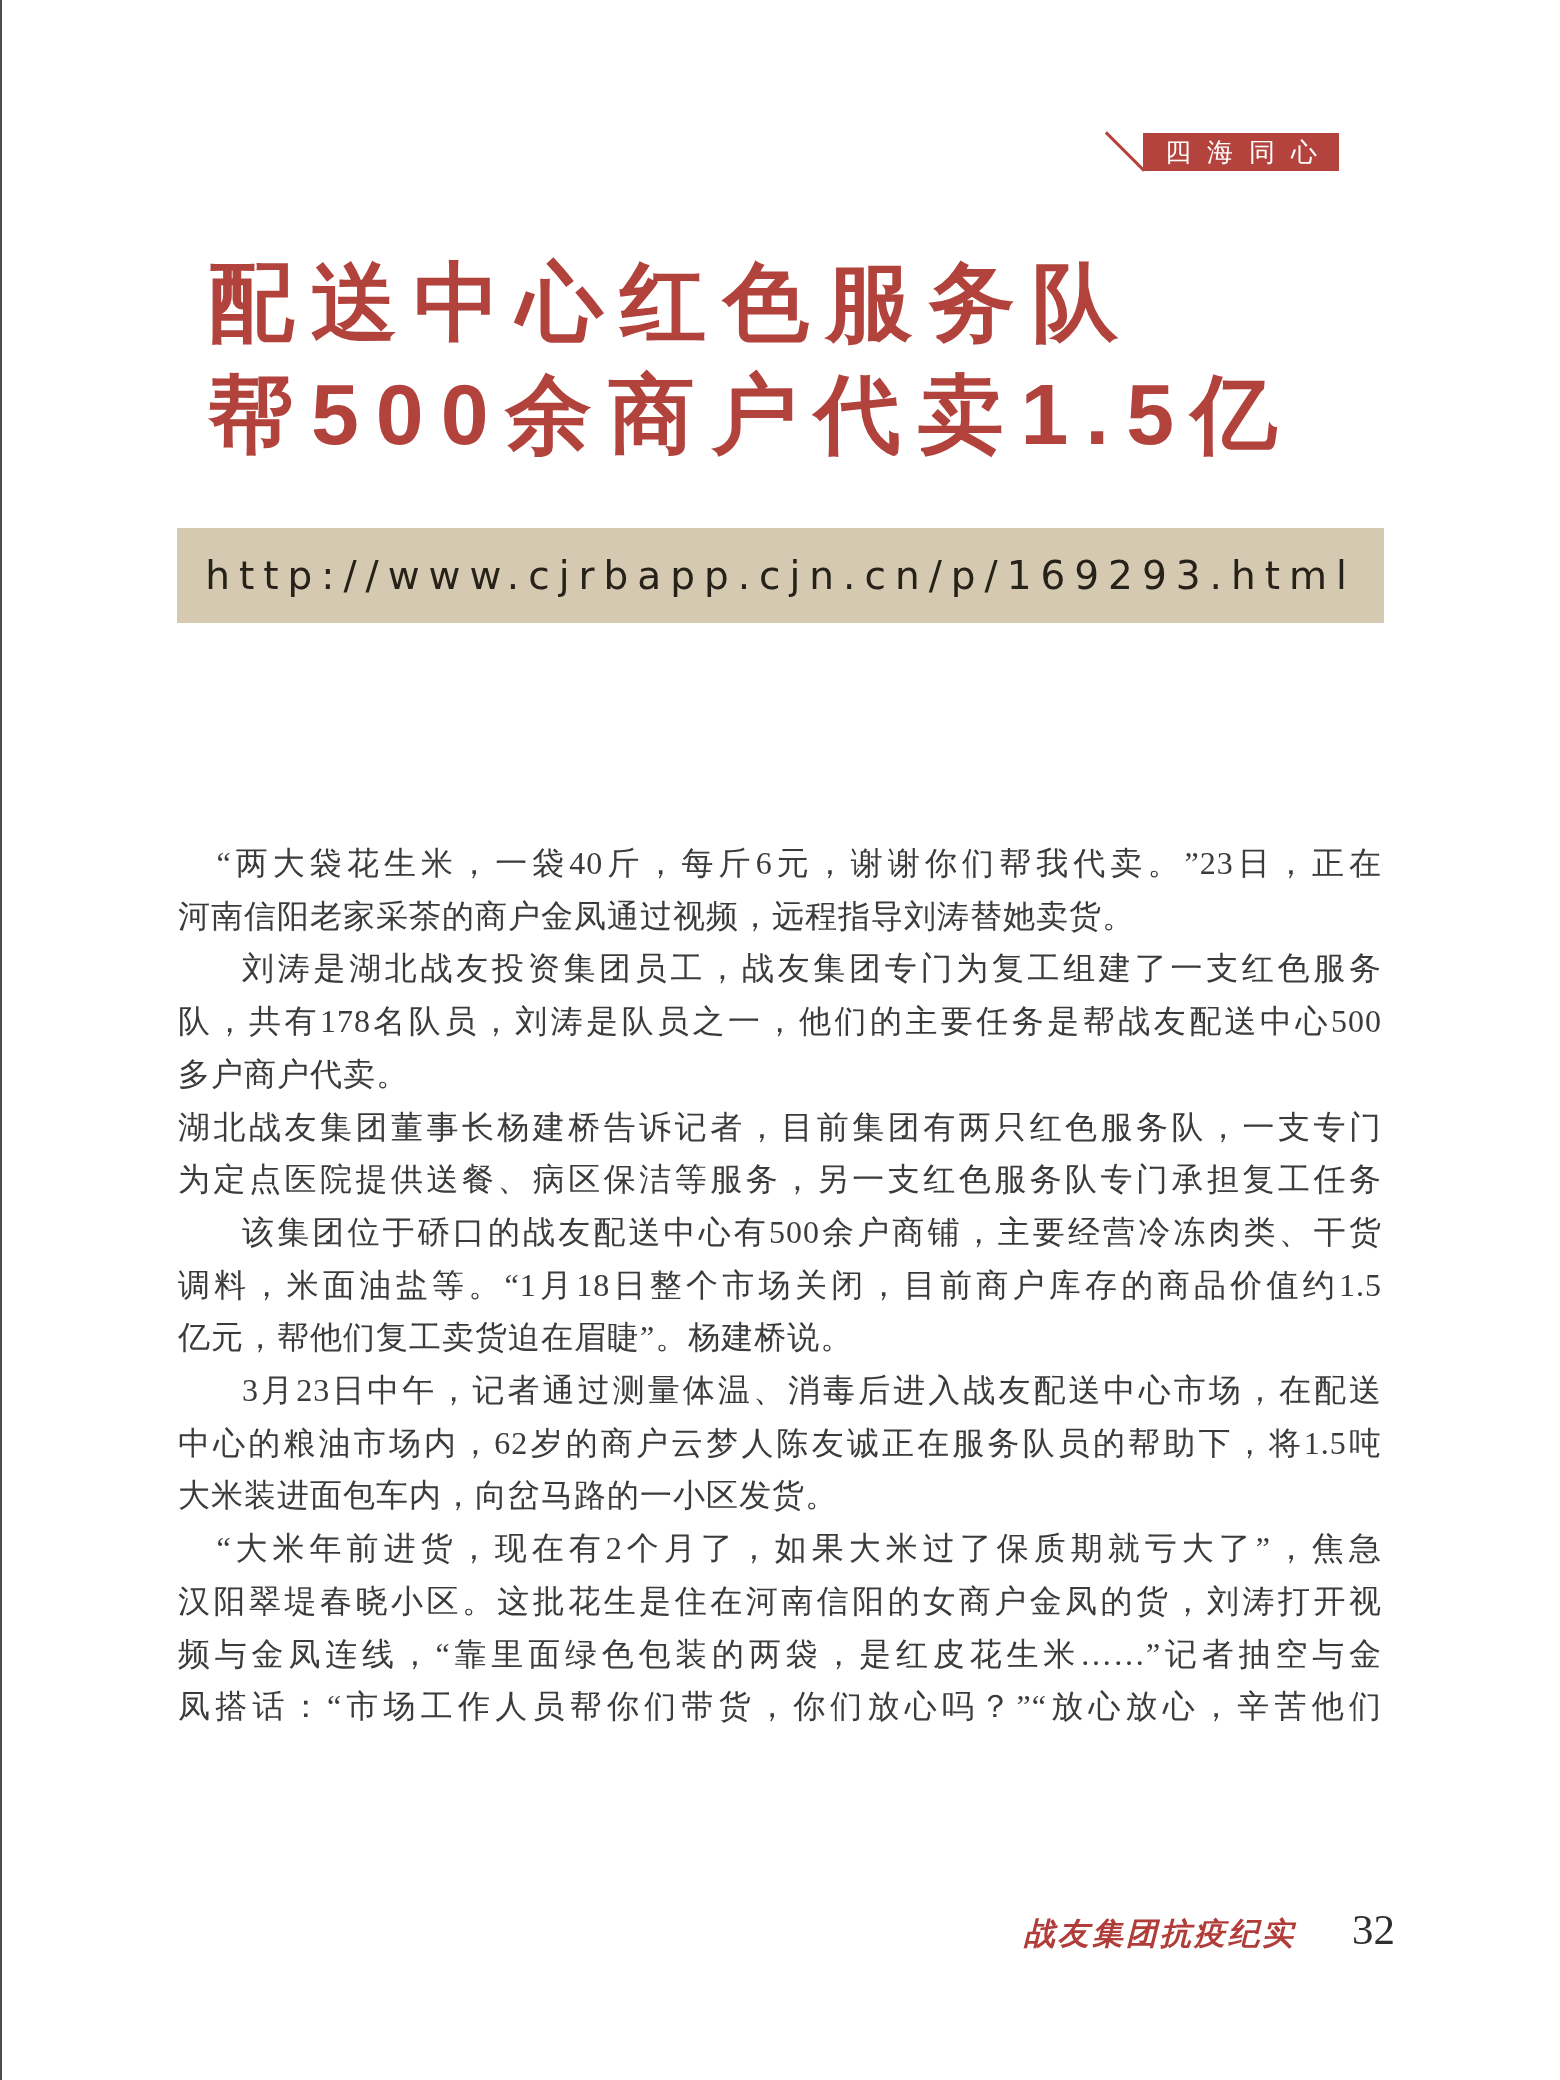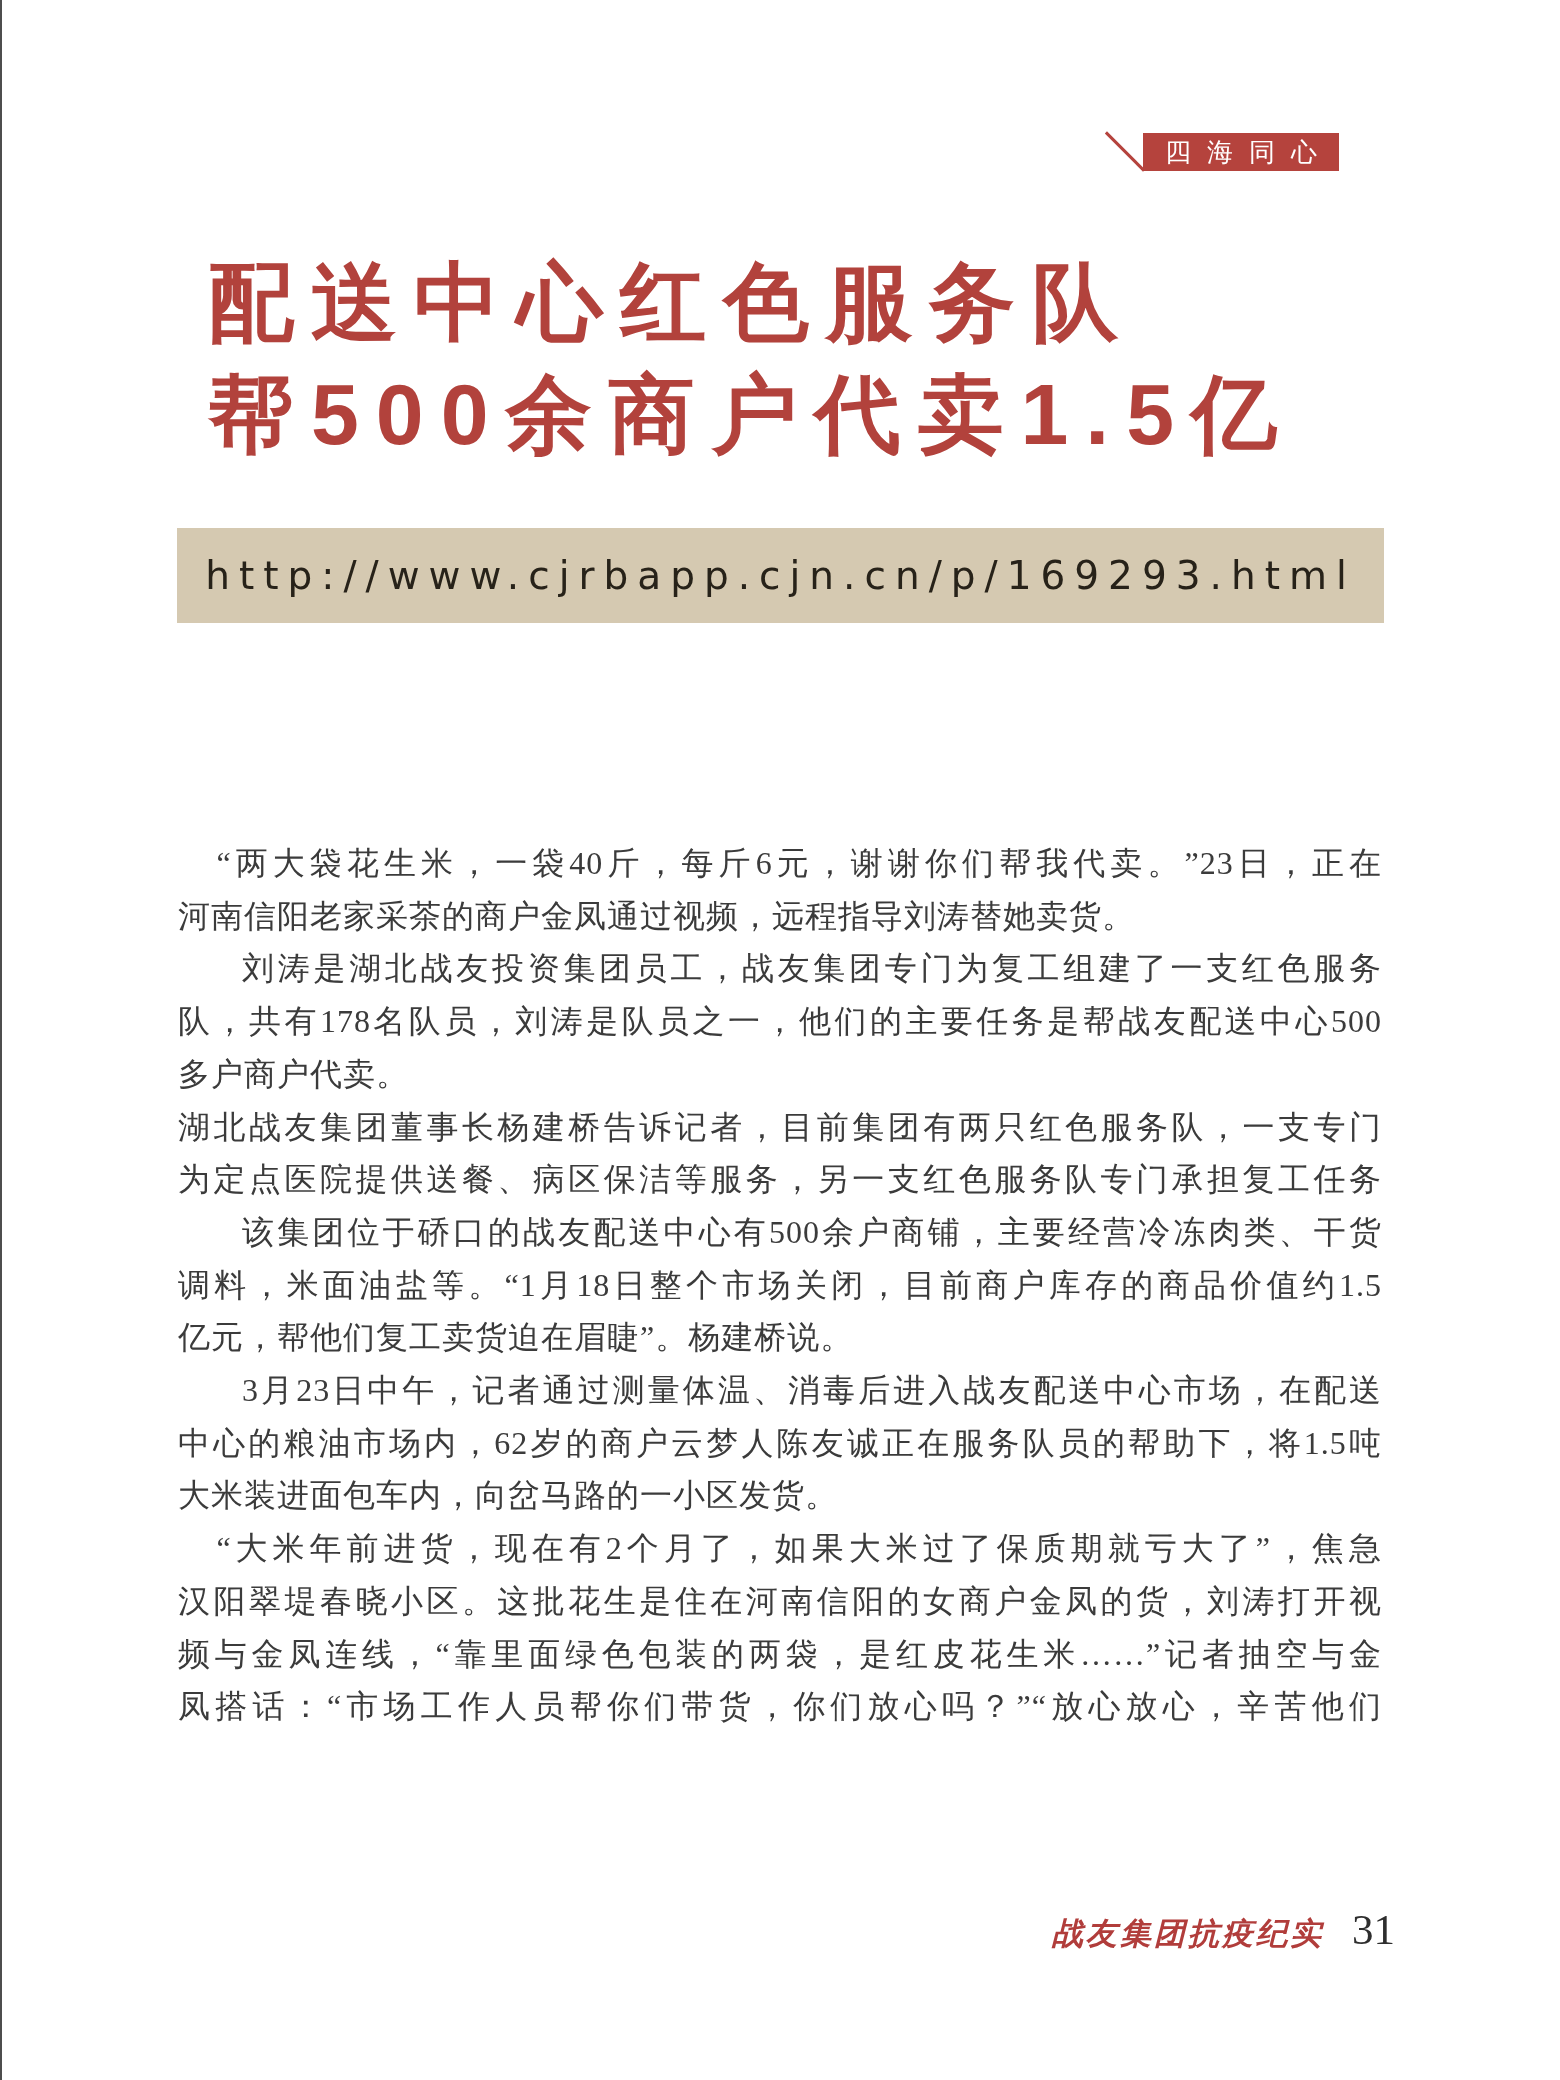--- a/index.html
+++ b/index.html
@@ -95,21 +95,21 @@
   .article .line.justify { text-align: justify; text-align-last: justify; }
   .article .line.left { text-align: left; text-align-last: left; }
   .article .line.indent { text-indent: 2em; }
   .article .line.indent-quote { text-indent: 1.2em; }
   
   .footer {
     position: absolute;
     right: 165px; top: 1905px;
     display: flex;
     align-items: baseline;
-    gap: 28px;
+    gap: 56px;
     margin-left: 35px;
   }
   .footer-caption {
     font-family: "Liberation Serif", "DejaVu Serif", serif;
     font-style: italic;
     font-weight: bold;
     font-size: 31px;
     letter-spacing: 3px;
     color: var(--footer-red, #b13d3b);
     white-space: nowrap;
@@ -157,16 +157,16 @@
       <div class="line justify">中心的粮油市场内，62岁的商户云梦人陈友诚正在服务队员的帮助下，将1.5吨</div>
       <div class="line left">大米装进面包车内，向岔马路的一小区发货。</div>
       <div class="line justify indent-quote">“大米年前进货，现在有2个月了，如果大米过了保质期就亏大了”，焦急</div>
       <div class="line justify">汉阳翠堤春晓小区。这批花生是住在河南信阳的女商户金凤的货，刘涛打开视</div>
       <div class="line justify">频与金凤连线，“靠里面绿色包装的两袋，是红皮花生米……”记者抽空与金</div>
       <div class="line justify">凤搭话：“市场工作人员帮你们带货，你们放心吗？”“放心放心，辛苦他们</div>
     </div>
 
   <div class="footer">
     <span class="footer-caption">战友集团抗疫纪实</span>
-    <span class="page-number">31</span>
+    <span class="page-number">32</span>
   </div>
 
 </div>
 
 </body></html>

